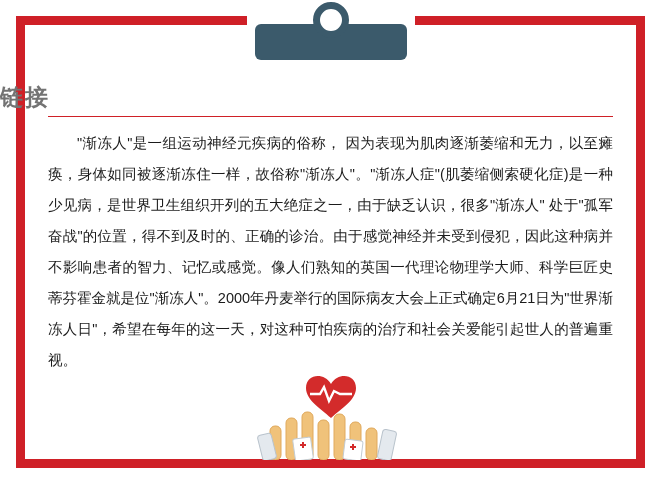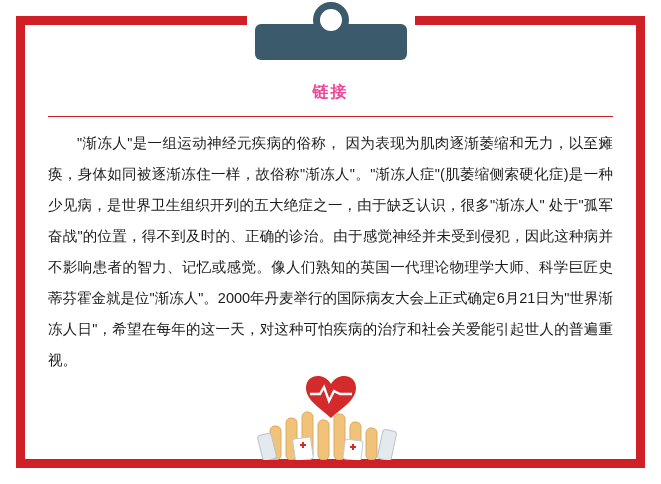--- a/index.html
+++ b/index.html
@@ -65,23 +65,22 @@
     width: 168px;
     height: 13px;
     background: #ffffff;
     z-index: 4;
   }
   .title {
     position: absolute;
     left: 0;
     right: 0;
     top: 82px;
-    text-align: center;
-    color: #ec4899;
-    font-size: 16px;
+    color: #737373;
+    font-size: 23px;
     font-weight: bold;
     letter-spacing: 2px;
     z-index: 3;
   }
   .rule {
     position: absolute;
     left: 48px;
     width: 565px;
     top: 116px;
     height: 1px;

